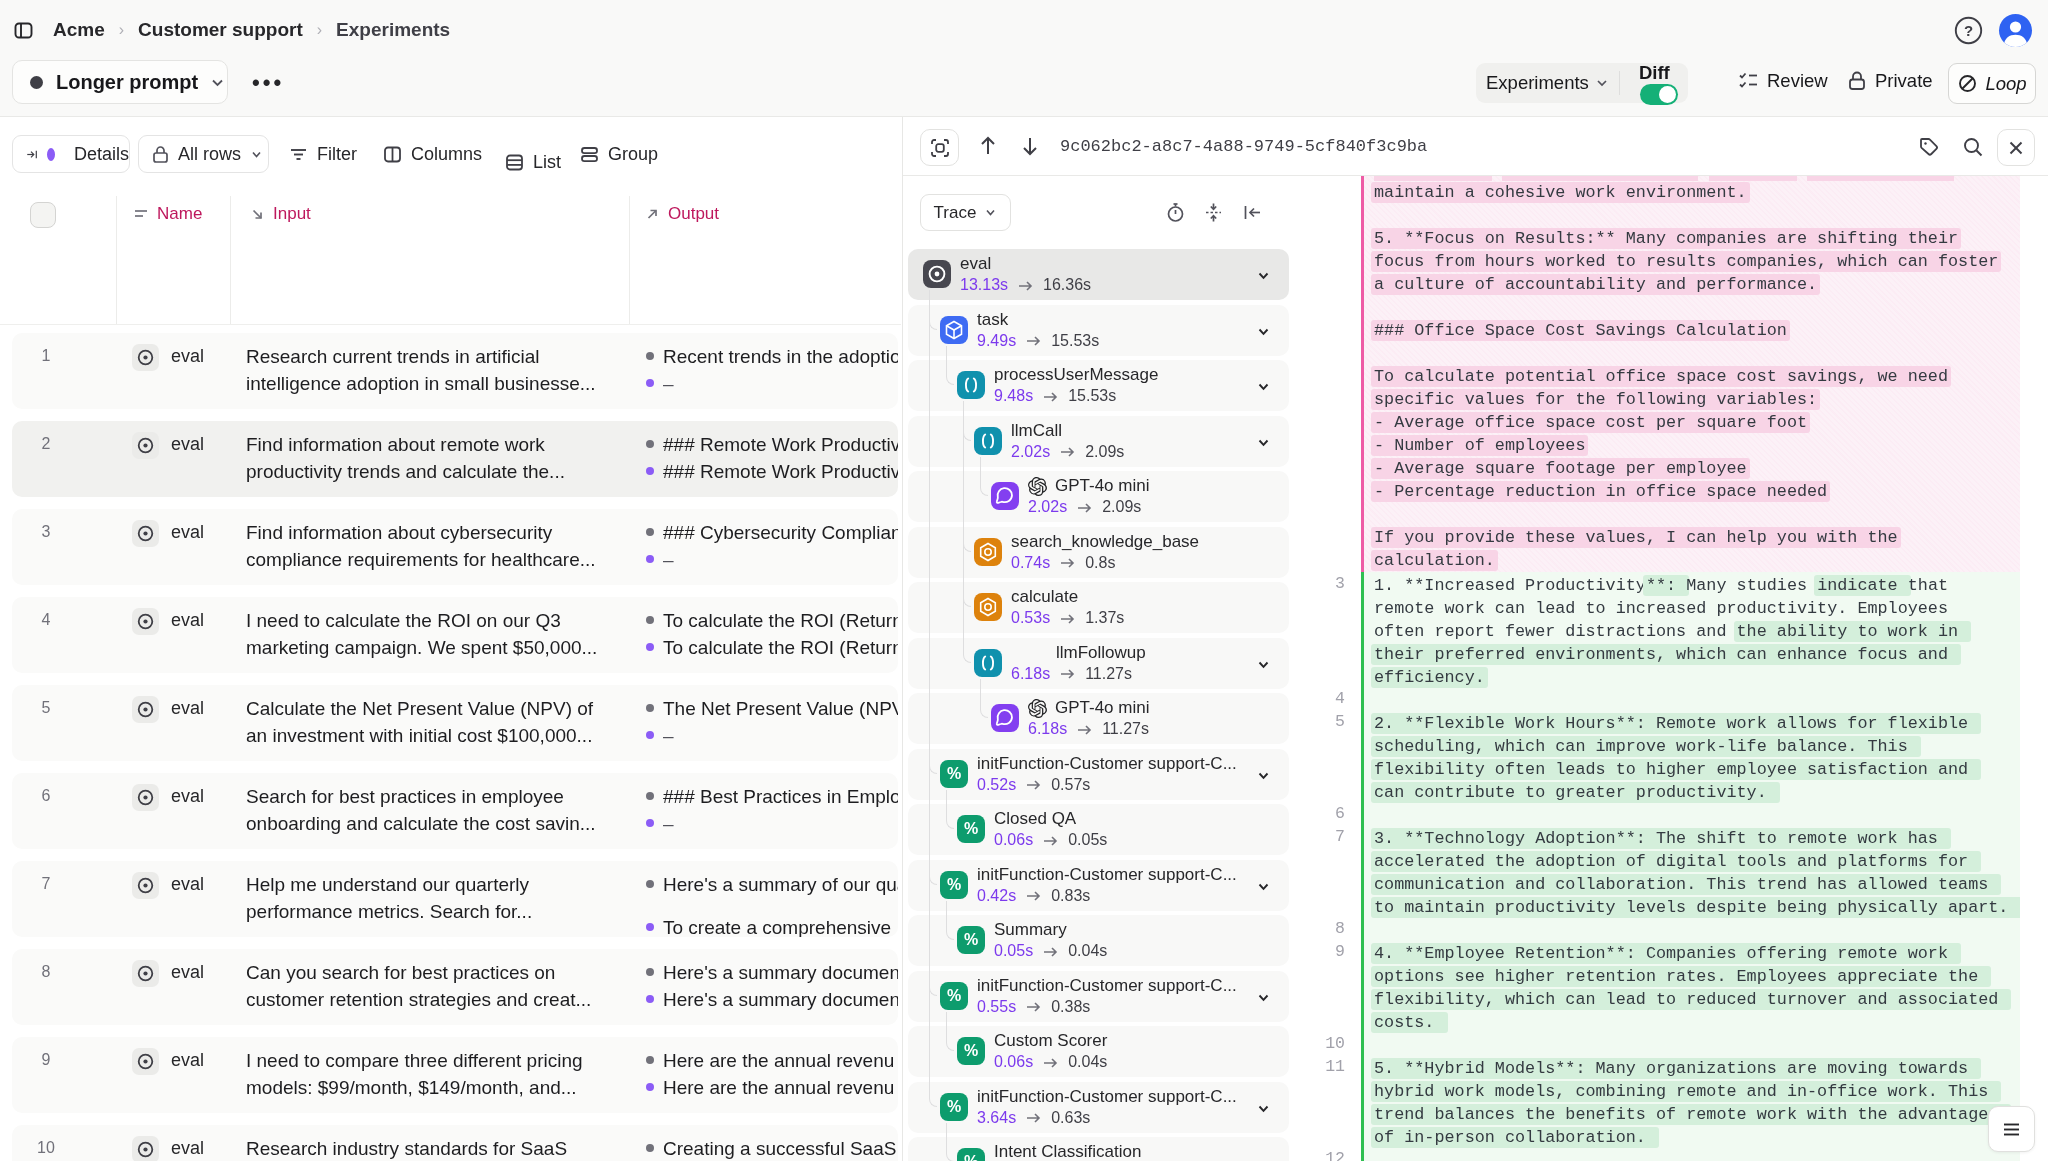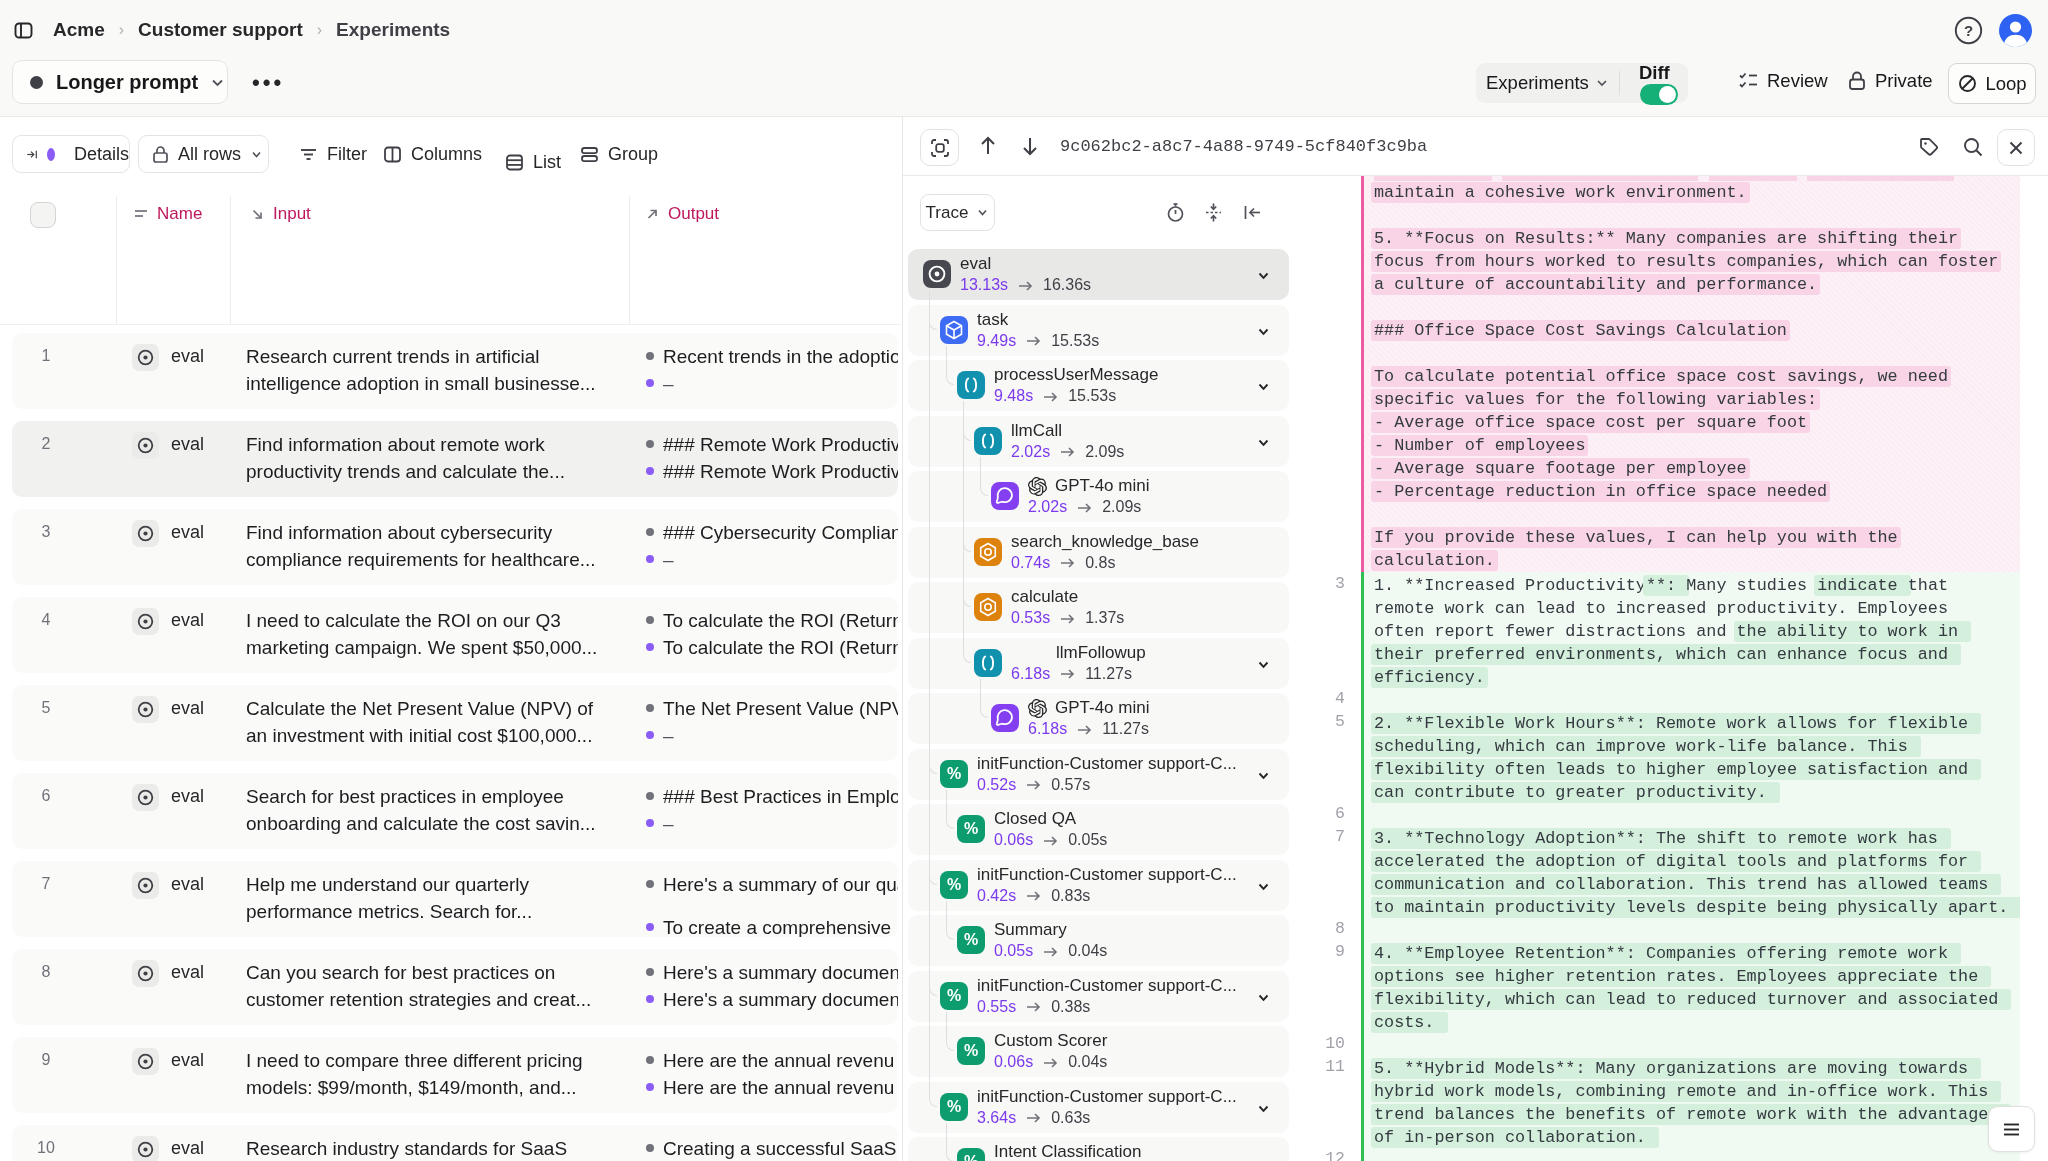--- a/index.html
+++ b/index.html
@@ -109,42 +109,42 @@
       <rect x="3" y="9.5" width="14" height="9.5" rx="2.5"></rect>
       <path d="M6 9.5 V6.5 a4 4 0 0 1 8 0 V9.5"></path>
     </svg>
     <span class="hbtn" style="margin-left:8px;">Private</span>
   </div>
 <div class="abs flex" style="left:1948px;top:63px;width:88px;height:41px;border:1px solid #d6d6d4;border-radius:9px;background:#fdfdfc;justify-content:center;">
     <svg width="21" height="21" viewBox="0 0 21 21" fill="none" stroke="#27272a" stroke-width="1.9">
       <circle cx="10.5" cy="10.5" r="7.5"></circle>
       <line x1="5" y1="16" x2="16" y2="5"></line>
     </svg>
-    <span class="hbtn" style="margin-left:7px;font-weight:500;">Loop</span>
+    <span class="hbtn" style="margin-left:7px;font-weight:500;font-style:italic;">Loop</span>
   </div>
 <div class="abs tbtn" style="left:12px;top:135px;width:118px;">
     <svg style="margin-left:13px" width="19" height="19" viewBox="0 0 19 19" fill="none" stroke="#3f3f46" stroke-width="1.9">
       <line x1="2" y1="9.5" x2="12" y2="9.5"></line>
       <path d="M8 5 L12.5 9.5 L8 14"></path>
       <line x1="16.5" y1="3.5" x2="16.5" y2="15.5"></line>
     </svg>
     <span style="display:inline-block;width:13px;height:13px;border-radius:50%;background:#8b5cf6;margin-left:9px;"></span>
     <span style="margin-left:19px;">Details</span>
   </div>
 <div class="abs tbtn" style="left:138px;top:135px;width:131px;">
     <svg style="margin-left:13px" width="17" height="19" viewBox="0 0 17 19" fill="none" stroke="#52525b" stroke-width="1.7">
       <rect x="2" y="8" width="13" height="9" rx="2"></rect>
       <path d="M5 8 V5.5 a3.5 3.5 0 0 1 7 0 V8"></path>
     </svg>
     <span style="margin-left:9px;">All rows</span>
     <svg style="margin-left:9px" width="13" height="13" viewBox="0 0 13 13" fill="none" stroke="#52525b" stroke-width="1.6">
       <path d="M3 4.5 L6.5 8.5 L10 4.5"></path>
     </svg>
   </div>
-<div class="abs titem" style="left:299px;top:135px;height:38px;text-align:center;">
+<div class="abs titem" style="left:289px;top:135px;height:38px;text-align:center;">
     <svg width="19" height="19" viewBox="0 0 19 19" fill="none" stroke="#3f3f46" stroke-width="1.9">
       <line x1="2" y1="5" x2="17" y2="5"></line>
       <line x1="5" y1="9.5" x2="14" y2="9.5"></line>
       <line x1="7.5" y1="14" x2="11.5" y2="14"></line>
     </svg>
     <span style="margin-left:9px;">Filter</span>
   </div>
 <div class="abs titem" style="left:383px;top:135px;height:38px;">
     <svg width="19" height="19" viewBox="0 0 19 19" fill="none" stroke="#3f3f46" stroke-width="1.8">
       <rect x="2" y="2.5" width="15" height="14" rx="3"></rect>
@@ -349,21 +349,21 @@
     <circle cx="9.5" cy="9.5" r="6.5"></circle>
     <line x1="14.5" y1="14.5" x2="19.5" y2="19.5"></line>
   </svg>
 <div class="abs" style="left:1997px;top:129px;width:38px;height:37px;border:1px solid #e2e2e0;border-radius:10px;background:#fff;">
     <svg style="margin:8.5px auto" width="18" height="18" viewBox="0 0 18 18" fill="none" stroke="#3f3f46" stroke-width="1.9">
       <line x1="3.5" y1="3.5" x2="14.5" y2="14.5"></line>
       <line x1="14.5" y1="3.5" x2="3.5" y2="14.5"></line>
     </svg>
   </div>
 <div class="abs" style="left:903px;top:175px;width:1145px;height:1px;background:#e9e9e7;"></div>
-<div class="abs flex" style="left:920px;top:194px;width:75px;height:37px;border:1px solid #e2e2e0;border-radius:9px;background:#fff;justify-content:center;">
+<div class="abs flex" style="left:920px;top:194px;width:91px;height:37px;border:1px solid #e2e2e0;border-radius:9px;background:#fff;justify-content:center;">
     <span style="font-size:17px;font-weight:500;color:#27272a;">Trace</span>
     <svg style="margin-left:8px" width="13" height="13" viewBox="0 0 13 13" fill="none" stroke="#52525b" stroke-width="1.6">
       <path d="M3 4.5 L6.5 8.5 L10 4.5"></path>
     </svg>
   </div>
 <svg class="abs" style="left:1165px;top:202px" width="21" height="21" viewBox="0 0 21 21" fill="none" stroke="#52525b" stroke-width="1.7">
     <circle cx="10.5" cy="12" r="7"></circle>
     <line x1="10.5" y1="12" x2="10.5" y2="8"></line>
     <line x1="8.5" y1="2" x2="12.5" y2="2"></line>
     <line x1="10.5" y1="2" x2="10.5" y2="4.5"></line>

